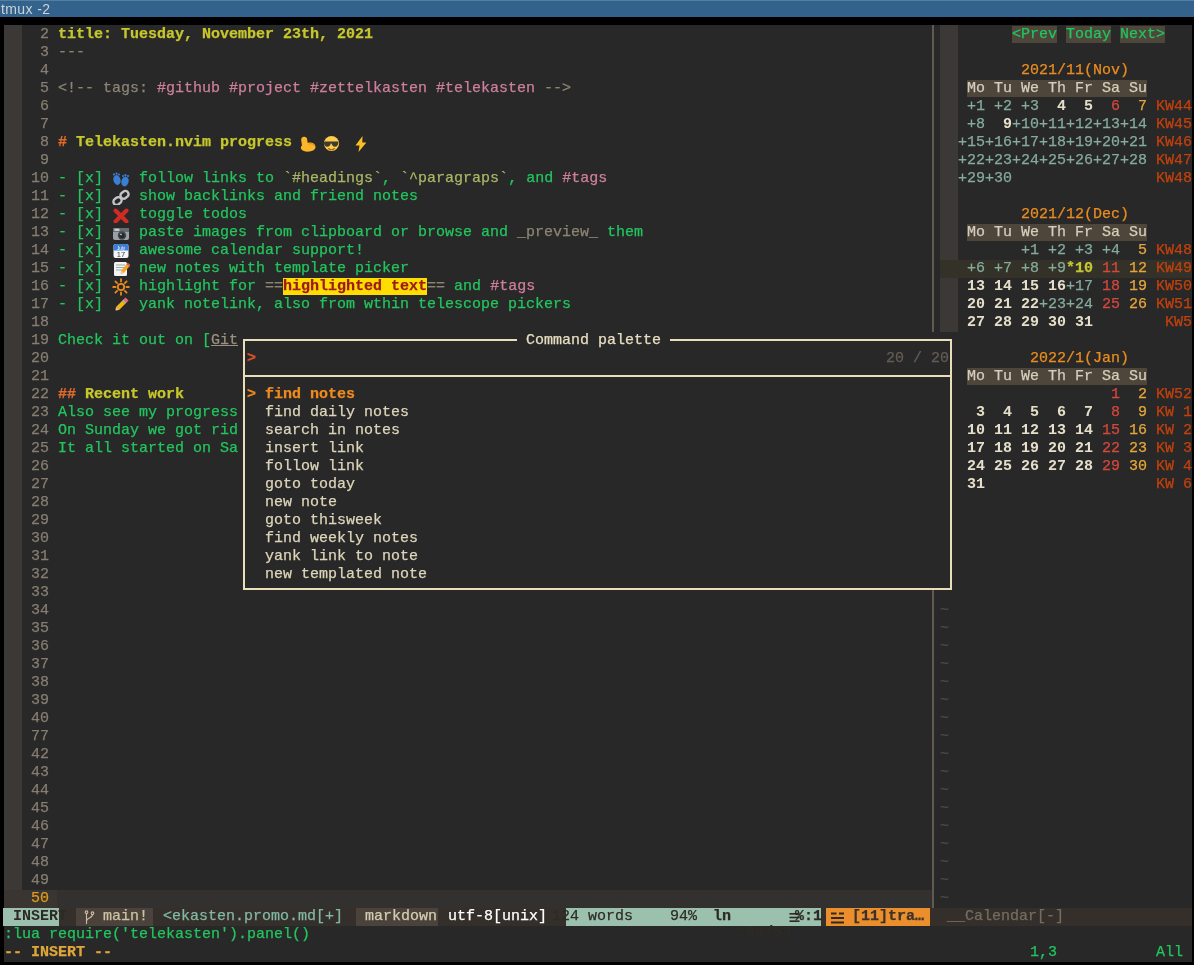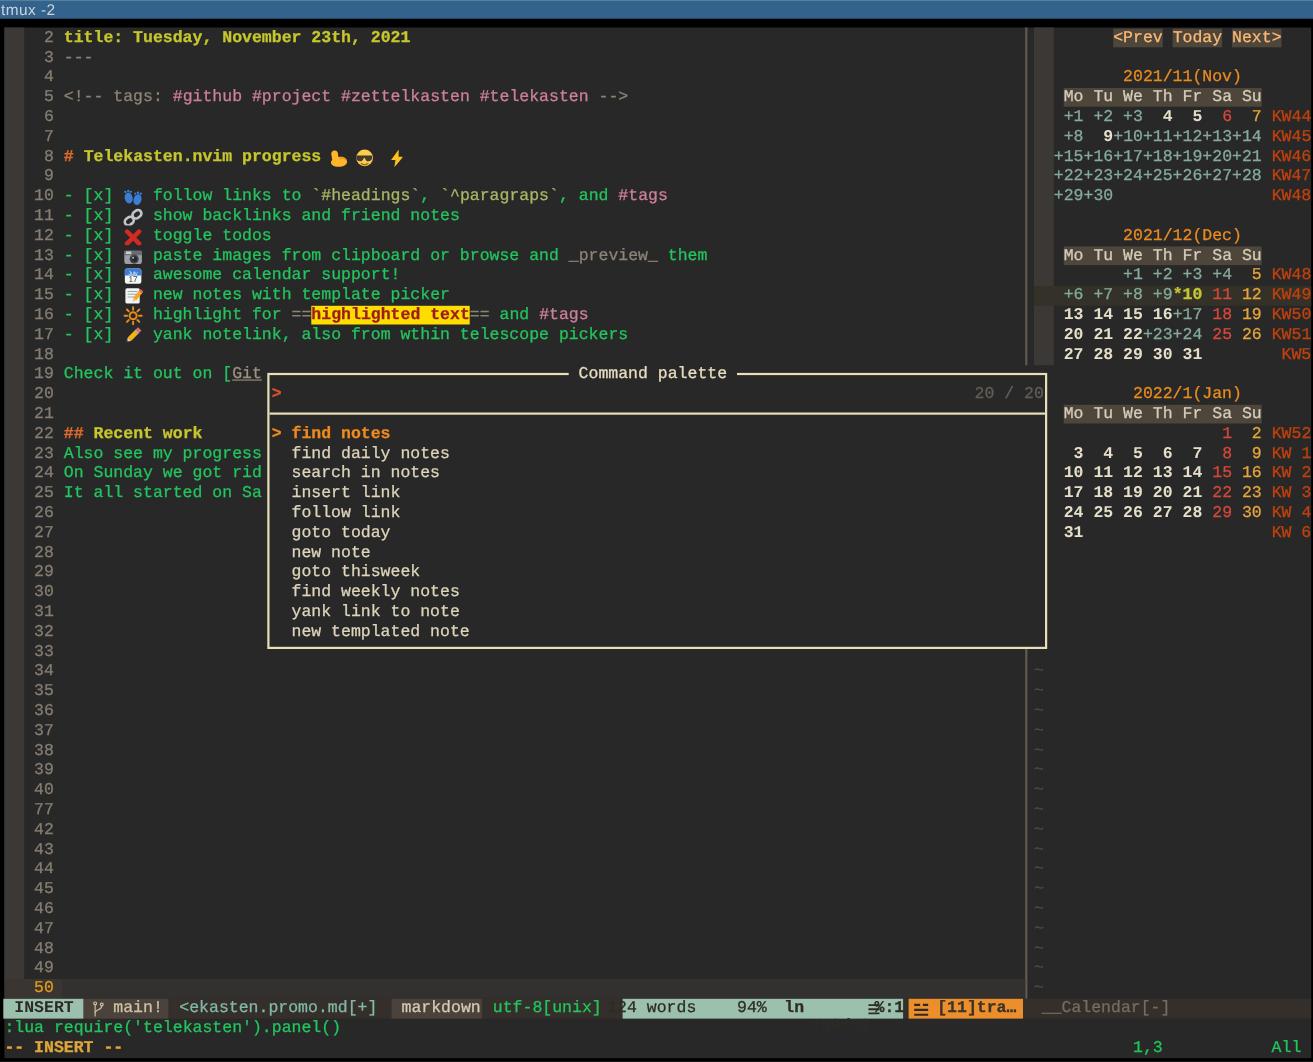--- a/index.html
+++ b/index.html
@@ -15,38 +15,38 @@
 .emoji{position:absolute}
 .ln{color:#867e71} .lncur{color:#e09b1d}
 .tx{color:#22c55e}
 .ttl{color:#c6c62d;font-weight:bold}
 .org{color:#dd6b2c;font-weight:bold}
 .pnk{color:#ce7f9d}
 .gry{color:#8c8474}
 .grn{color:#a9b665}
 .lnk{color:#9a927f;text-decoration:underline}
 .hlt{background:#fd0;color:#9b1c1c;font-weight:bold}
-.btn{background:#4e453b;color:#fdba74}
+.btn{background:#4e453b;color:#22c55e}
 .hdr{background:#4e453b;color:#d6cdbb}
 .cal-o{color:#ea8c1f} .cal-t{color:#84ab9b} .cal-c{color:#e5dfc9;font-weight:bold;-webkit-text-stroke:0} .cal-r{color:#d6473c} .cal-g{color:#e6a63c} .cal-kw{color:#c2410c} .cal-y{color:#c3c634;font-weight:bold} .cal-cb{color:#e8e1cc;font-weight:bold;-webkit-text-stroke:0}
 .tilde{color:#4e4a43}
 #palette{position:absolute;left:243px;top:339px;width:709px;height:251px;background:#292828;border:2px solid #e9deb8}
 #palsep{position:absolute;left:245px;top:375px;width:705px;height:2px;background:#e9deb8}
 .paltitle{background:#292828;color:#e6ddc0}
 .prompt{color:#dc512c;font-weight:bold}
 .dim{color:#635d55}
 .sel{color:#ef8a1e;font-weight:bold}
 .item{color:#ddd5ba}
 #statusline{position:absolute;left:4px;top:908px;width:1188px;height:18px;background:#342f2a}
 .seg{position:absolute;height:18px}
 .segtxt{position:absolute;top:0;font:bold 15px/18px "Liberation Mono",monospace;color:#2d2a26;white-space:pre}
 .gittx{color:#cdc3a2}
 .fname{color:#83b8a6}
 .mdtx{color:#d5cdb2}
-.dim2{color:#22c55e}
+.dim2{color:#ffffff}
 .dim3{color:#746d60}
 .segtx2{color:#2e2b26}
 .segtx2b{color:#2e2b26;font-weight:bold}
 .orgtx{color:#3a332b;font-weight:bold}
 .insmode{color:#dfa63a;font-weight:bold}
 </style></head>
 <body>
 <div id="titlebar">tmux  -2</div>
 <div id="term"></div>
 <div id="lstrip"></div>
@@ -260,21 +260,21 @@
 <div class="row" style="left:265px;top:422px"><span class="item">search in notes</span></div>
 <div class="row" style="left:265px;top:440px"><span class="item">insert link</span></div>
 <div class="row" style="left:265px;top:458px"><span class="item">follow link</span></div>
 <div class="row" style="left:265px;top:476px"><span class="item">goto today</span></div>
 <div class="row" style="left:265px;top:494px"><span class="item">new note</span></div>
 <div class="row" style="left:265px;top:512px"><span class="item">goto thisweek</span></div>
 <div class="row" style="left:265px;top:530px"><span class="item">find weekly notes</span></div>
 <div class="row" style="left:265px;top:548px"><span class="item">yank link to note</span></div>
 <div class="row" style="left:265px;top:566px"><span class="item">new templated note</span></div>
 <div id="statusline"></div>
-<div class="seg" style="left:3px;top:908px;width:73px;background:#9cc0ae">
+<div class="seg" style="left:3px;top:908px;width:56px;background:#9cc0ae">
     <span class="segtxt" style="left:10px">INSERT</span>
   </div>
 <div class="seg" style="left:76px;top:908px;width:77px;background:#4c423c"></div>
 <div class="row" style="left:103px;top:908px"><span class="gittx">main!</span></div>
 <svg class="emoji" style="left:83px;top:910px" width="13" height="15" viewBox="0 0 13 15">
     <g stroke="#c8bfa0" stroke-width="1.1" fill="none">
       <path d="M3.5 3v11"></path>
       <path d="M9.5 4.5c0 4-6 3-6 6.5"></path>
       <circle cx="3.5" cy="2.2" r="1.3"></circle>
       <circle cx="9.5" cy="3.2" r="1.3"></circle>

